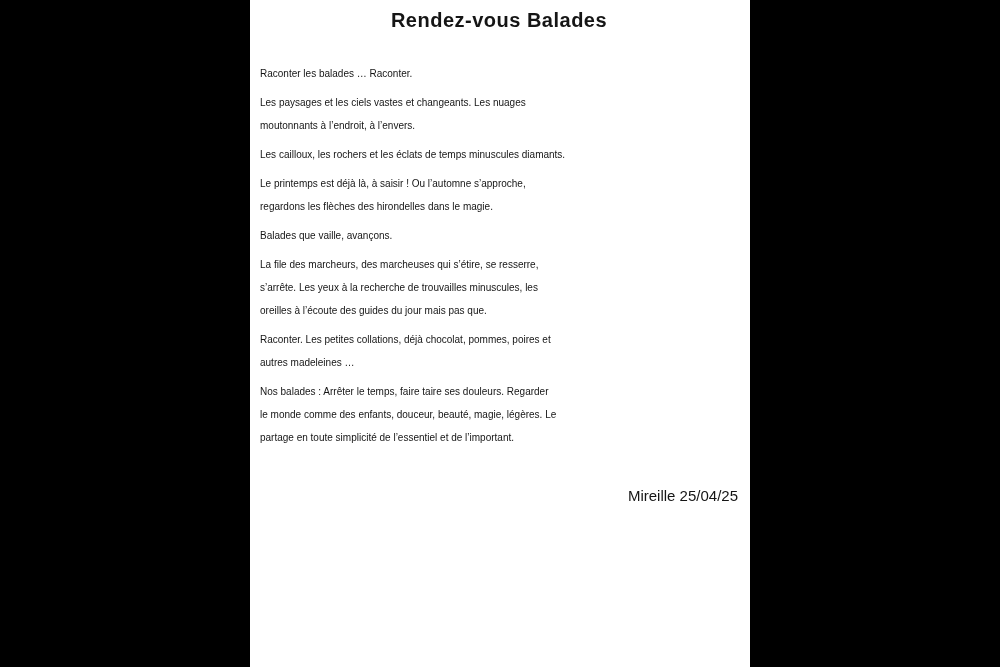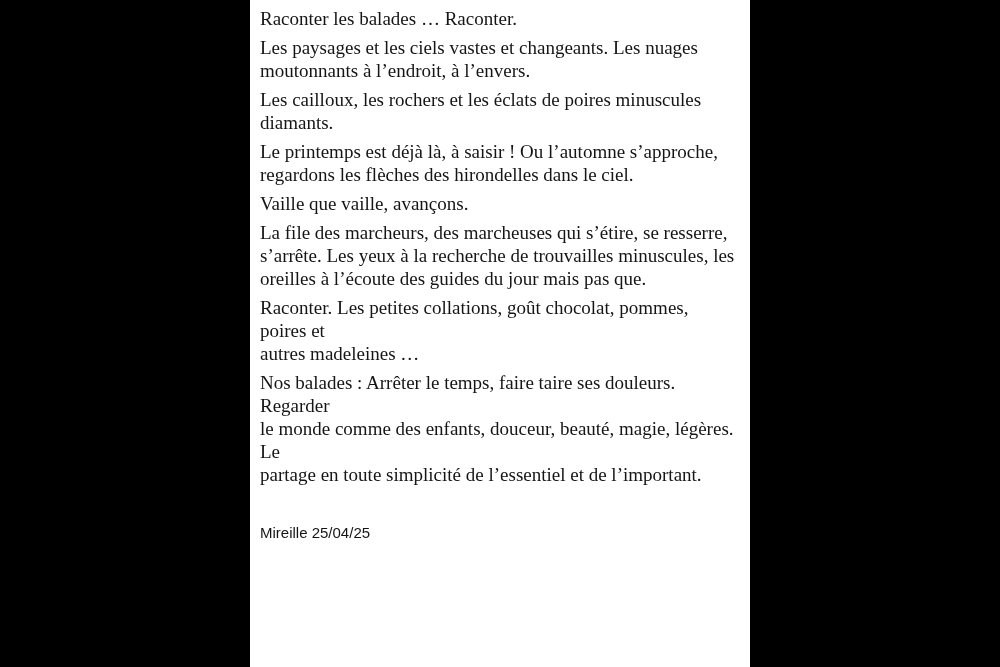--- a/index.html
+++ b/index.html
@@ -27,46 +27,47 @@
   }
   .doc-title {
     text-align: center;
     font-weight: bold;
     font-size: 20px;
     line-height: 26px;
     letter-spacing: 0.5px;
     margin: 0 0 29px 0;
   }
   .doc-paragraph {
-    font-size: 19px;
+    font-size: 10px;
     line-height: 23px;
     margin: 0 0 6px 0;
     white-space: pre-line;
-    font-family: Liberation Serif, serif;
   }
   .doc-signature {
     font-size: 15px;
     line-height: 23px;
     margin-top: 35px;
     white-space: pre-line;
+    text-align: right;
   }
 </style>
 </head>
 <body>
 
 <div class="paper">
+  <h1 class="doc-title">Rendez-vous Balades</h1>
   <p class="doc-paragraph">Raconter les balades … Raconter.</p>
   <p class="doc-paragraph">Les paysages et les ciels vastes et changeants. Les nuages
 moutonnants à l’endroit, à l’envers.</p>
-  <p class="doc-paragraph">Les cailloux, les rochers et les éclats de poires minuscules diamants.</p>
+  <p class="doc-paragraph">Les cailloux, les rochers et les éclats de temps minuscules diamants.</p>
   <p class="doc-paragraph">Le printemps est déjà là, à saisir ! Ou l’automne s’approche,
-regardons les flèches des hirondelles dans le ciel.</p>
-  <p class="doc-paragraph">Vaille que vaille, avançons.</p>
+regardons les flèches des hirondelles dans le magie.</p>
+  <p class="doc-paragraph">Balades que vaille, avançons.</p>
   <p class="doc-paragraph">La file des marcheurs, des marcheuses qui s’étire, se resserre,
 s’arrête. Les yeux à la recherche de trouvailles minuscules, les
 oreilles à l’écoute des guides du jour mais pas que.</p>
-  <p class="doc-paragraph">Raconter. Les petites collations, goût chocolat, pommes, poires et
+  <p class="doc-paragraph">Raconter. Les petites collations, déjà chocolat, pommes, poires et
 autres madeleines …</p>
   <p class="doc-paragraph">Nos balades : Arrêter le temps, faire taire ses douleurs. Regarder
 le monde comme des enfants, douceur, beauté, magie, légères. Le
 partage en toute simplicité de l’essentiel et de l’important.</p>
   <p class="doc-signature">Mireille 25/04/25</p>
 </div>
 
 </body></html>

